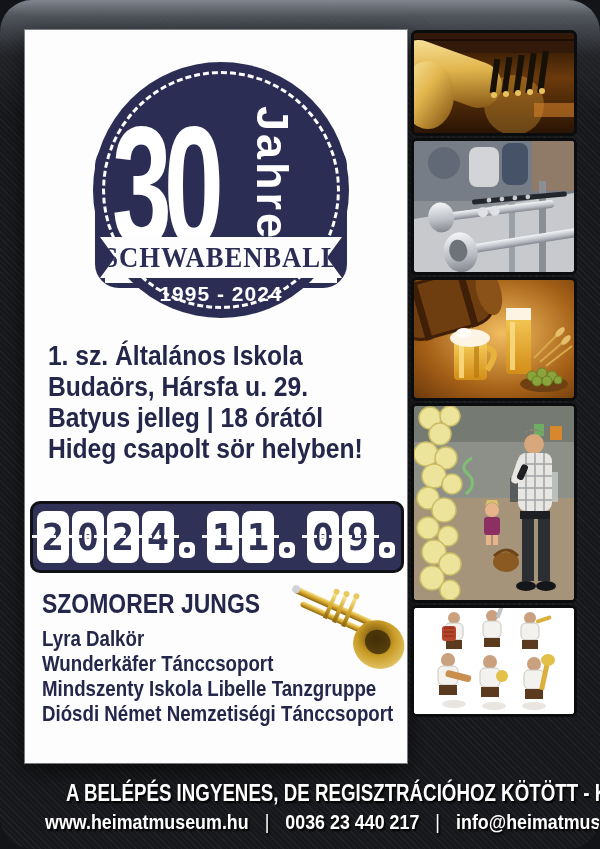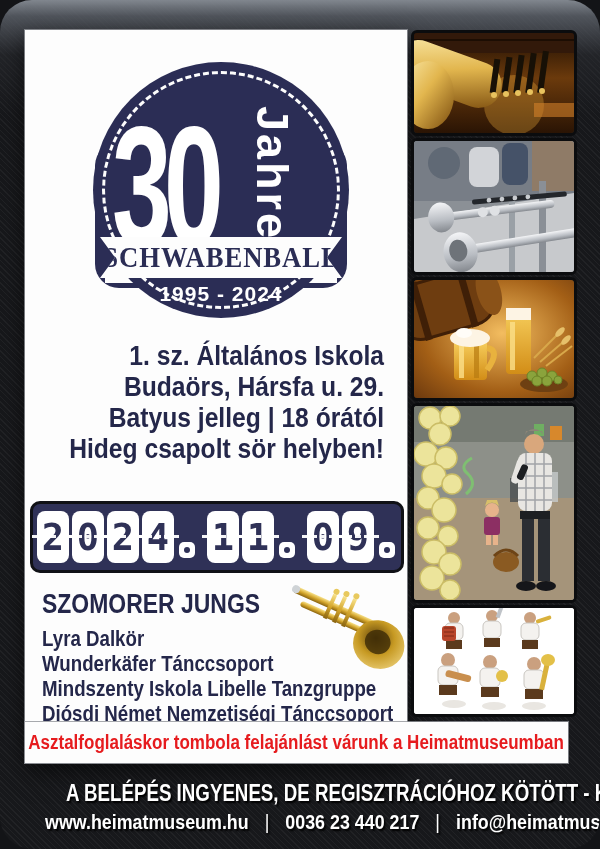--- a/index.html
+++ b/index.html
@@ -33,21 +33,21 @@
   .badge-jahre{position:absolute;left:250px;top:106px;z-index:4;color:#fff;font-weight:bold;font-size:45px;
          writing-mode:vertical-rl;letter-spacing:3px;line-height:1;}
   .banner{position:absolute;left:100px;top:237px;width:242px;height:41px;background:#fdfdfd;z-index:5;
          display:flex;align-items:center;justify-content:center;
          clip-path:polygon(0 0,100% 0,calc(100% - 15px) 50%,100% 100%,0 100%,15px 50%);}
   .banner-text{font-family:"Liberation Serif",serif;font-weight:700;font-size:29px;color:#2b2d55;
          letter-spacing:1px;transform:scaleX(.92);white-space:nowrap;}
   .badge-years{position:absolute;left:93px;top:282px;width:256px;z-index:5;text-align:center;color:#fff;
          font-weight:bold;font-size:21px;letter-spacing:1px;}
   
-  .details{position:absolute;left:25px;top:340px;width:382px;z-index:4;text-align:right;color:#24274a;font-weight:bold;}
+  .details{position:absolute;left:25px;top:340px;width:382px;z-index:4;text-align:left;color:#24274a;font-weight:bold;}
   .dline{display:block;font-size:28px;line-height:31px;white-space:nowrap;transform:scaleX(.88);transform-origin:center;}
   
   .date-bar{position:absolute;left:30px;top:501px;width:374px;height:72px;z-index:4;box-sizing:border-box;
          background:#2f3157;border:3px solid #101116;border-radius:10px;
          display:flex;align-items:center;justify-content:center;gap:3px;}
   .dcard{position:relative;width:32px;height:52px;background:#fff;border-radius:8px;color:#2f3157;
          display:flex;align-items:center;justify-content:center;
          font-family:"DejaVu Sans Mono",monospace;font-weight:bold;font-size:37px;}
   .dcard::after{content:"";position:absolute;left:-5px;right:-5px;top:24px;border-top:3px dashed rgba(255,255,255,.95);}
   .ddot{position:relative;width:16px;height:16px;background:#fff;border-radius:5px;transform:translateY(13px);margin:0 2px;}
@@ -147,23 +147,20 @@
         <circle cx="42" cy="19" r="3" fill="#e8c95e"></circle>
           <circle cx="52" cy="17" r="3" fill="#e8c95e"></circle>
           <circle cx="62" cy="15" r="3" fill="#e8c95e"></circle>
         <circle cx="4" cy="33" r="4" fill="#cfd3d6"></circle>
         <ellipse cx="102" cy="50" rx="26" ry="24" fill="url(#bell)"></ellipse>
         <ellipse cx="100" cy="48" rx="13" ry="12" fill="#3c2a06" opacity=".8"></ellipse>
       </g>
     </svg>
   </div>
 
-  <div class="notice-strip">
-    <span class="notice-text">Asztalfoglaláskor tombola felajánlást várunk a Heimatmuseumban</span>
-  </div>
 
   <div class="footer1">A BELÉPÉS INGYENES, DE REGISZTRÁCIÓHOZ KÖTÖTT - KÖSZÖNJÜK!</div>
   <div class="footer2">
     <span>www.heimatmuseum.hu</span>
     <span class="sep">|</span>
     <span>0036 23 440 217</span>
     <span class="sep">|</span>
     <span>info@heimatmuseum.hu</span>
   </div>
 

